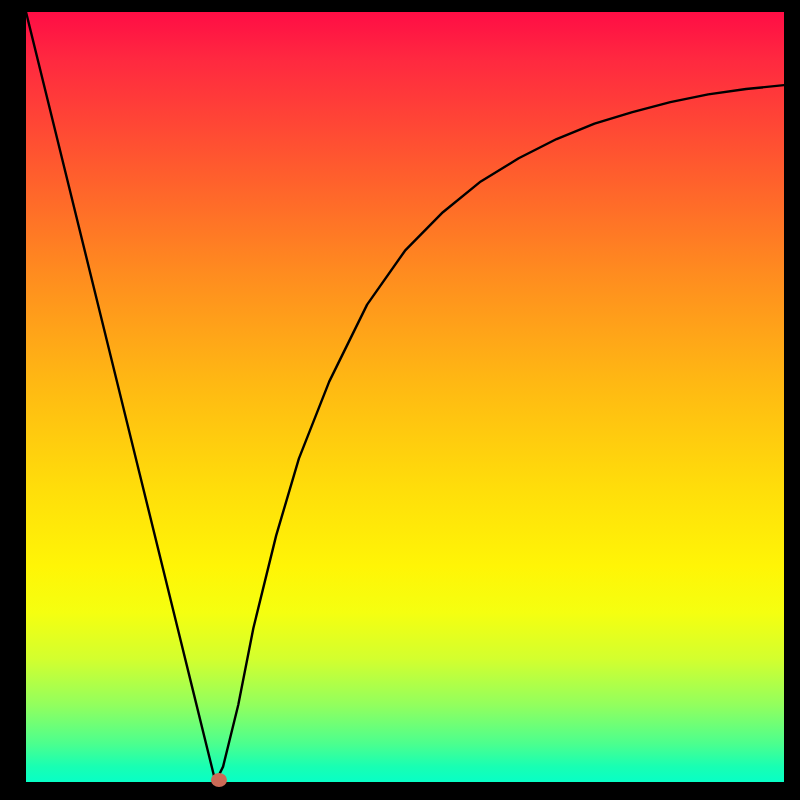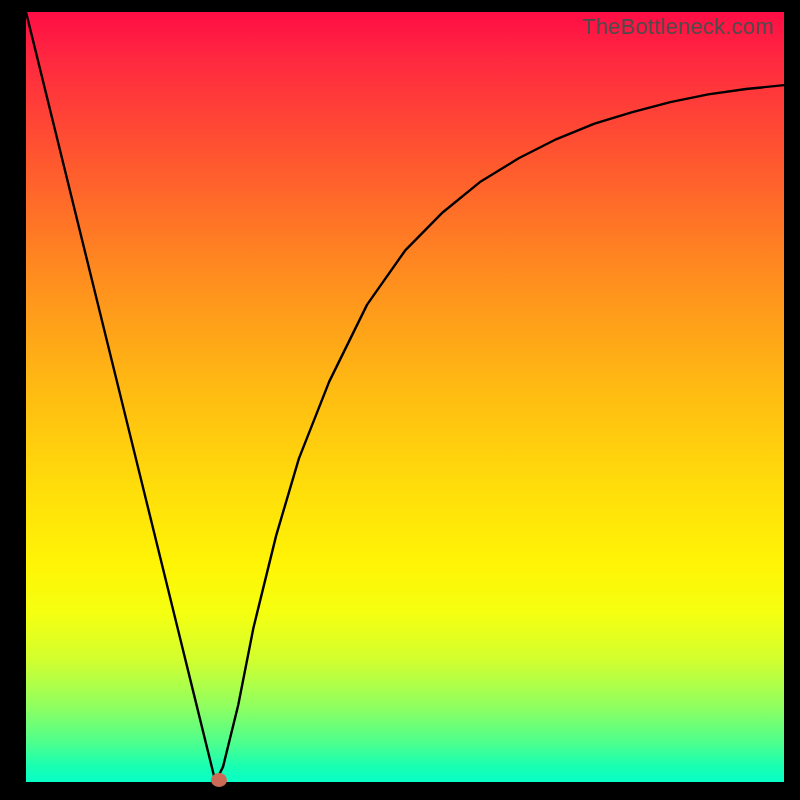--- a/index.html
+++ b/index.html
@@ -64,21 +64,20 @@
     height: 14px;
     border-radius: 50%;
     background: #cb6a56;
   }
 </style>
 </head>
 <body>
 
 <div class="frame">
   <div class="plot">
-    <div class="watermark">TheBottleneck.com</div>
 
     <svg class="curve" viewBox="0 0 758 770" preserveAspectRatio="none">
       <path id="curve-path" fill="none" stroke="#000" stroke-width="2.4" stroke-linejoin="round" stroke-linecap="round" d="M0.00 0.00 L37.90 154.00 L75.80 308.00 L113.70 462.00 L151.60 616.00 L166.76 677.60 L181.92 739.20 L189.50 770.00 L197.08 754.60 L212.24 693.00 L227.40 616.00 L250.14 523.60 L272.88 446.60 L303.20 369.60 L341.10 292.60 L379.00 238.70 L416.90 200.20 L454.80 169.40 L492.70 146.30 L530.60 127.05 L568.50 111.65 L606.40 100.10 L644.30 90.09 L682.20 82.39 L720.10 77.00 L758.00 73.15"></path>
     </svg>
 
     <div class="marker" id="marker" style="left: 185.29px; top: 761px; background: rgb(203, 106, 86);"></div>
   </div>
 </div>
 
 </body></html>

